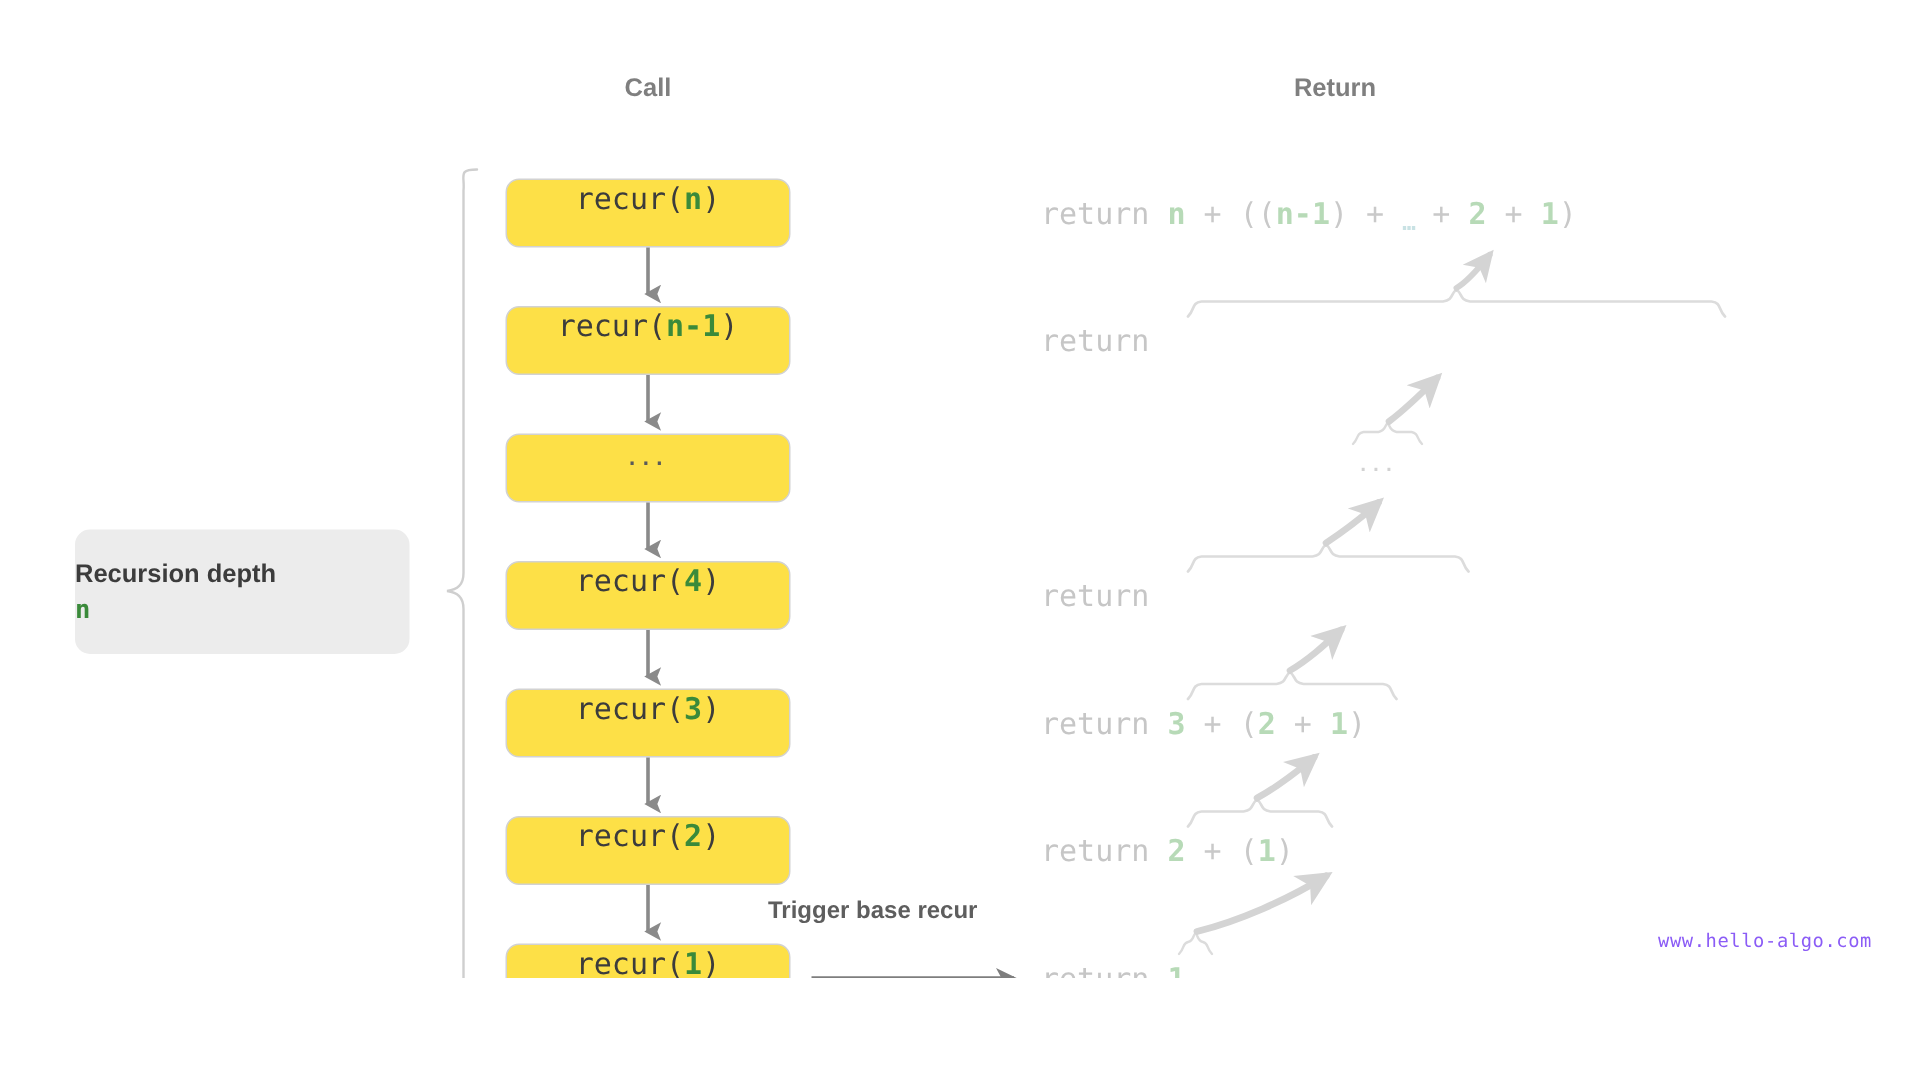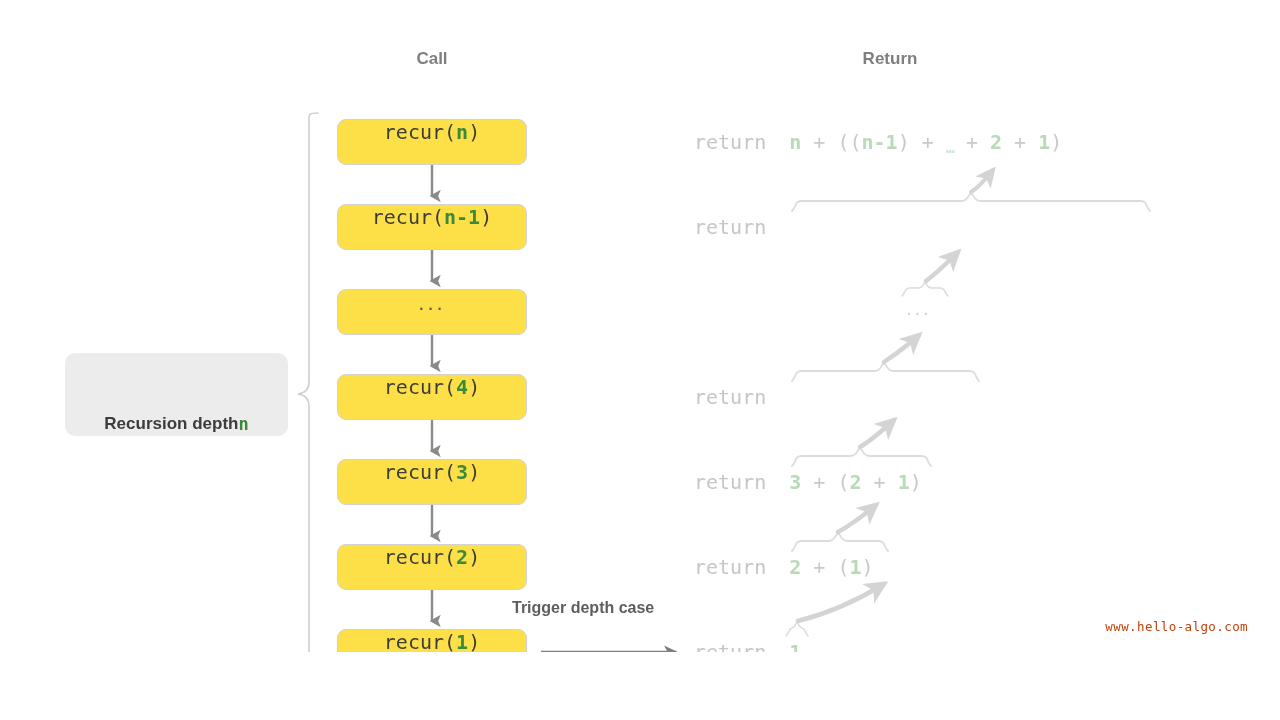--- a/index.html
+++ b/index.html
@@ -68,24 +68,23 @@
   #depth-box {
     position: absolute;
     left: 50px;
     top: 353px;
     width: 223px;
     height: 83px;
     box-sizing: border-box;
     background: #ececec;
     border-radius: 10px;
     display: flex;
-    flex-direction: row;
-    align-items: flex-end;
+    flex-direction: column;
+    align-items: flex-start;
     justify-content: center;
-    margin-left: 15px;
   }
   #depth-title {
     font-family: "Liberation Sans", sans-serif;
     font-size: 17px;
     font-weight: bold;
     color: #3c3c3c;
     line-height: 24px;
   }
   #depth-value {
     font-family: "DejaVu Sans Mono", monospace;
@@ -101,21 +100,21 @@
     left: 694px;
     white-space: nowrap;
     font-family: "DejaVu Sans Mono", monospace;
     font-size: 20px;
     color: #c6c6c6;
     height: 26px;
     display: flex;
     align-items: center;
   }
   .ret-line .kw { color: #c6c6c6; }
-  .ret-line .expr { color: #bcbcbc; margin-left: 23px; }
+  .ret-line .expr { color: #bcbcbc; margin-left: 12px; }
   .ret-line .g { color: #b7dab7; font-weight: bold; }
   .ret-line .op { color: #c9c9c9; }
   .ret-line .ell {
     color: #c9e2e4;
     font-weight: bold;
     letter-spacing: -1px;
     font-size: 15px;
     position: relative;
     top: 4px;
   }
@@ -143,21 +142,21 @@
     white-space: nowrap;
   }
 
   
   #watermark {
     position: absolute;
     right: 32px;
     bottom: 18px;
     font-family: "DejaVu Sans Mono", monospace;
     font-size: 12.5px;
-    color: #c2410c;
+    color: #8b5cf6;
     letter-spacing: 0.4px;
   }
 </style>
 </head>
 <body>
 
 <div id="canvas">
 
   <div class="col-header" id="header-call">Call</div>
   <div class="col-header" id="header-return">Return</div>
@@ -223,21 +222,21 @@
         <span class="expr"><span class="g">2</span><span class="op"> + </span><span class="op">(</span><span class="g">1</span><span class="op">)</span></span>
       </div>
       <div class="ret-line" style="top: 639px;">
         <span class="kw">return</span>
         <span class="expr"><span class="g">1</span></span>
       </div>
     </div>
 
   <div id="ret-dots">...</div>
 
-  <div id="trigger-label">Trigger depth case</div>
+  <div id="trigger-label">Trigger base recur</div>
 
   <svg class="layer" id="svg-layer" viewBox="0 0 1280 720">
     <defs>
       <marker id="arrow-down" viewBox="0 0 10 10" refX="5" refY="8" markerWidth="5.2" markerHeight="5.2" orient="auto-start-reverse">
         <path d="M 5 10 L 0 1 L 5 3 L 10 1 Z" fill="#8a8a8a"></path>
       </marker>
       <marker id="arrow-right" viewBox="0 0 12 12" refX="10" refY="6" markerWidth="6" markerHeight="6" orient="auto">
         <path d="M 0 0.5 L 11.5 6 L 0 11.5 L 3 6 Z" fill="#7e7e7e"></path>
       </marker>
       <marker id="arrow-curve" viewBox="0 0 12 12" refX="9" refY="6" markerWidth="5.4" markerHeight="5.4" orient="auto">

